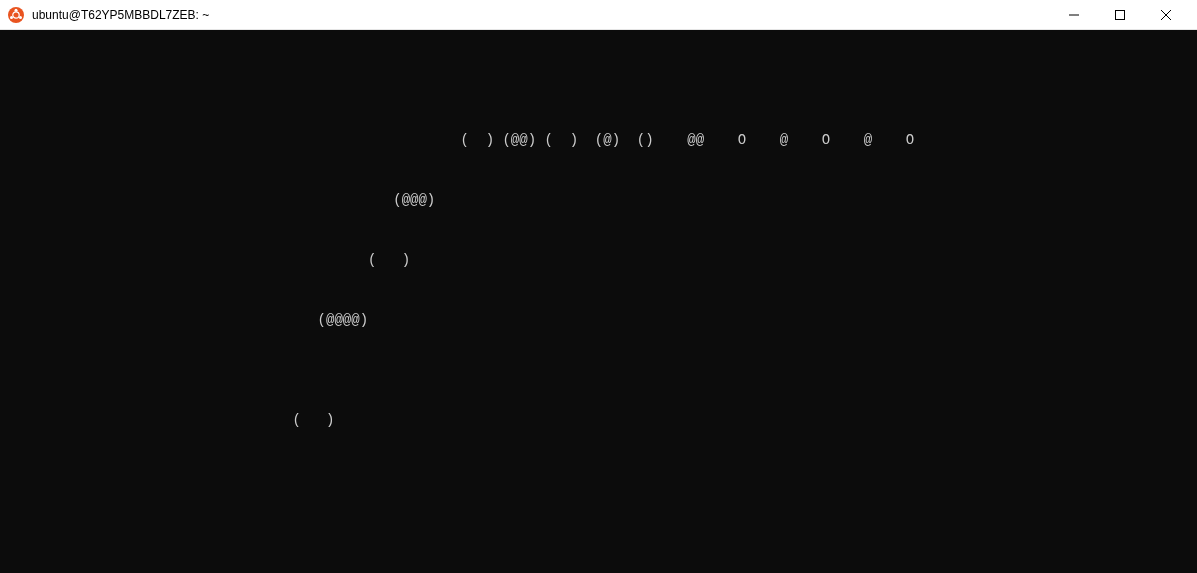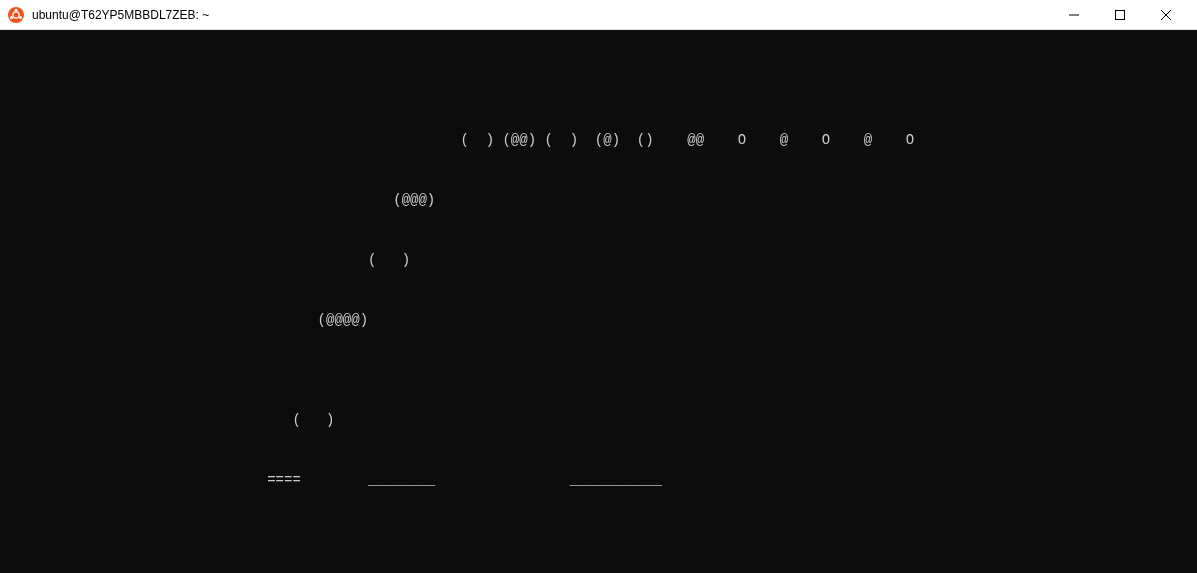--- a/index.html
+++ b/index.html
@@ -104,21 +104,20 @@
 </div>
 
 <div class="terminal">
   <div class="ascii-art">
     <div class="ascii-line">                               (  ) (@@) (  )  (@)  ()    @@    O    @    O    @    O</div>
     <div class="ascii-line">                       (@@@)</div>
     <div class="ascii-line">                    (   )</div>
     <div class="ascii-line">              (@@@@)</div>
     <div class="ascii-line"></div>
     <div class="ascii-line">           (   )</div>
-    <div class="ascii-line">        ====        ________                ___________</div>
     
     
     
     
     
     
     
     
   </div>
 </div>

